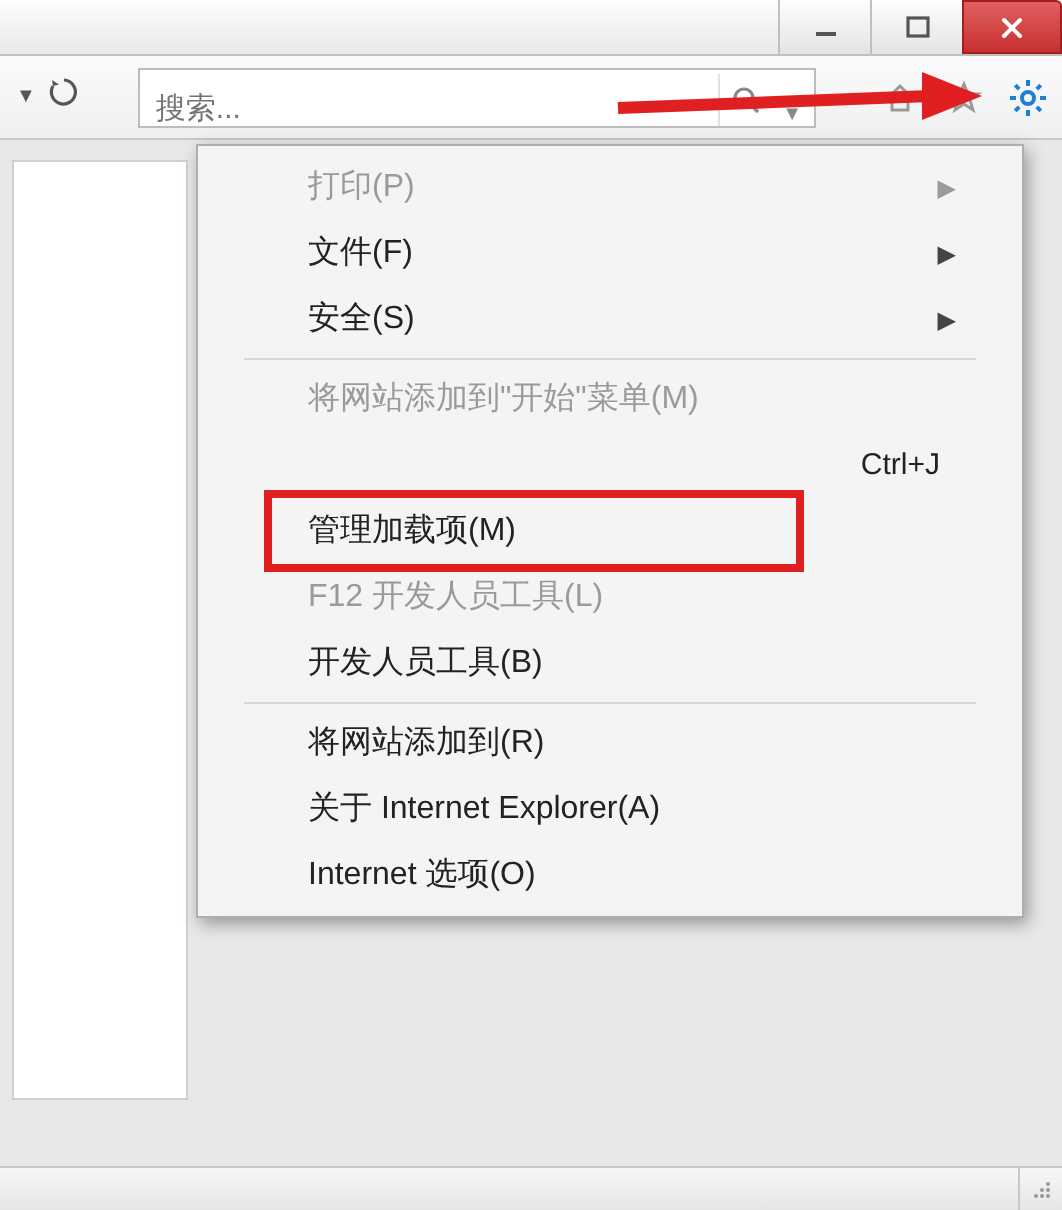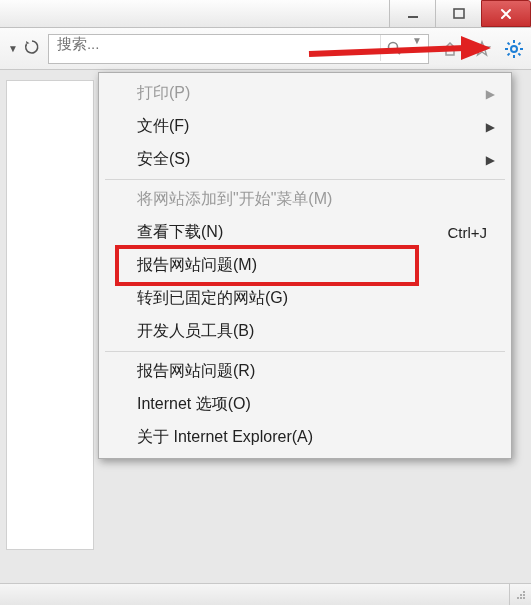--- a/index.html
+++ b/index.html
@@ -9,32 +9,32 @@
   .titlebar { height: 28px; display: flex; justify-content: flex-end; align-items: stretch; background: linear-gradient(#fdfdfd,#e9e9e9); border-bottom: 1px solid #c0c0c0; }
   .win-btn { width: 46px; display: flex; align-items: center; justify-content: center; border-left: 1px solid #c0c0c0; }
   .win-close { width: 50px; background: linear-gradient(#e06060,#c83030); border: 1px solid #a02020; border-radius: 0 3px 0 0; }
   .win-min, .win-max { background: linear-gradient(#fdfdfd,#e4e4e4); }
   .win-btn svg { display: block; }
 
   
   .toolbar { height: 42px; background: linear-gradient(#fbfbfb,#efefef); display: flex; align-items: center; border-bottom: 1px solid #c8c8c8; padding: 0 6px 0 0; }
   .tb-seg { display: flex; align-items: center; padding: 0 8px; height: 100%; }
   .tb-dd { font-size: 10px; color: #555; margin-right: 6px; }
-  .search-wrap { flex: 1; height: 30px; background: #fff; border: 1px solid #bdbdbd; display: flex; align-items: flex-start; margin: 0 0; }
+  .search-wrap { flex: 1; height: 30px; background: #fff; border: 1px solid #bdbdbd; display: flex; align-items: flex-end; margin: 0 21px; }
   .search-input { flex: 1; border: none; outline: none; font-size: 15px; color: #999; padding: 0 8px; background: transparent; }
   .search-icon { width: 26px; height: 26px; display: flex; align-items: center; justify-content: center; border-left: 1px solid #e0e0e0; }
   .tb-icons { display: flex; align-items: center; gap: 10px; padding-left: 10px; }
   .tb-icon { width: 22px; height: 22px; display: flex; align-items: center; justify-content: center; color: #888; }
   .gear-icon { color: #1e7fd6; }
 
   
   .pointer-arrow { position: absolute; top: 32px; left: 305px; pointer-events: none; }
 
   
-  .context-menu { position: absolute; top: 72px; left: 98px; width: 414px; background: #f4f4f4; border: 1px solid #aeaeae; box-shadow: 2px 3px 8px rgba(0,0,0,0.35); padding: 4px 2px; }
+  .context-menu { position: absolute; top: 72px; left: 98px; width: 414px; background: #f4f4f4; border: 1px solid #aeaeae; box-shadow: 2px 3px 8px rgba(0,0,0,0.35); padding: 4px 19px; }
   .menu-item { height: 33px; display: flex; align-items: center; padding: 0 22px 0 36px; font-size: 16px; color: #222; position: relative; }
   .menu-item.disabled { color: #9a9a9a; }
   .menu-item .submenu-arrow { position: absolute; right: 14px; font-size: 12px; color: #444; }
   .menu-item.disabled .submenu-arrow { color: #9a9a9a; }
   .menu-item .shortcut { margin-left: auto; font-size: 15px; color: #222; }
   .menu-sep { height: 1px; background: #d6d6d6; margin: 3px 4px; }
   .highlight-box { position: absolute; border: 4px solid #e02020; pointer-events: none; }
 
   
   .content-bg { position: absolute; top: 70px; left: 0; right: 0; bottom: 0; background: #e8e8e8; }
@@ -133,42 +133,41 @@
   </div>
   <div class="menu-item">
     <span>安全(S)</span>
     <span class="submenu-arrow">▶</span>
   </div>
   <div class="menu-sep"></div>
   <div class="menu-item disabled">
     <span>将网站添加到"开始"菜单(M)</span>
   </div>
   <div class="menu-item">
-    <span>查看下载(N)</span>
     <span class="shortcut">Ctrl+J</span>
   </div>
   <div class="menu-item" style="position:relative">
-    <span>报告网站问题(M)</span>
+    <span>管理加载项(M)</span>
     <div class="highlight-box" style="top:-4px;left:14px;right:90px;bottom:-4px"></div>
   </div>
-  <div class="menu-item">
-    <span>转到已固定的网站(G)</span>
+  <div class="menu-item disabled">
+    <span>F12 开发人员工具(L)</span>
   </div>
   <div class="menu-item">
     <span>开发人员工具(B)</span>
   </div>
   <div class="menu-sep"></div>
   <div class="menu-item">
-    <span>报告网站问题(R)</span>
+    <span>将网站添加到(R)</span>
+  </div>
+  <div class="menu-item">
+    <span>关于 Internet Explorer(A)</span>
   </div>
   <div class="menu-item">
     <span>Internet 选项(O)</span>
-  </div>
-  <div class="menu-item">
-    <span>关于 Internet Explorer(A)</span>
   </div>
 </div>
 
 <div class="bottom-bar">
   <div class="scroll-corner">
     <svg width="10" height="10">
       <circle cx="8" cy="2" r="1" fill="#999"></circle>
         <circle cx="5" cy="5" r="1" fill="#999"></circle>
         <circle cx="8" cy="5" r="1" fill="#999"></circle>
         <circle cx="2" cy="8" r="1" fill="#999"></circle>

